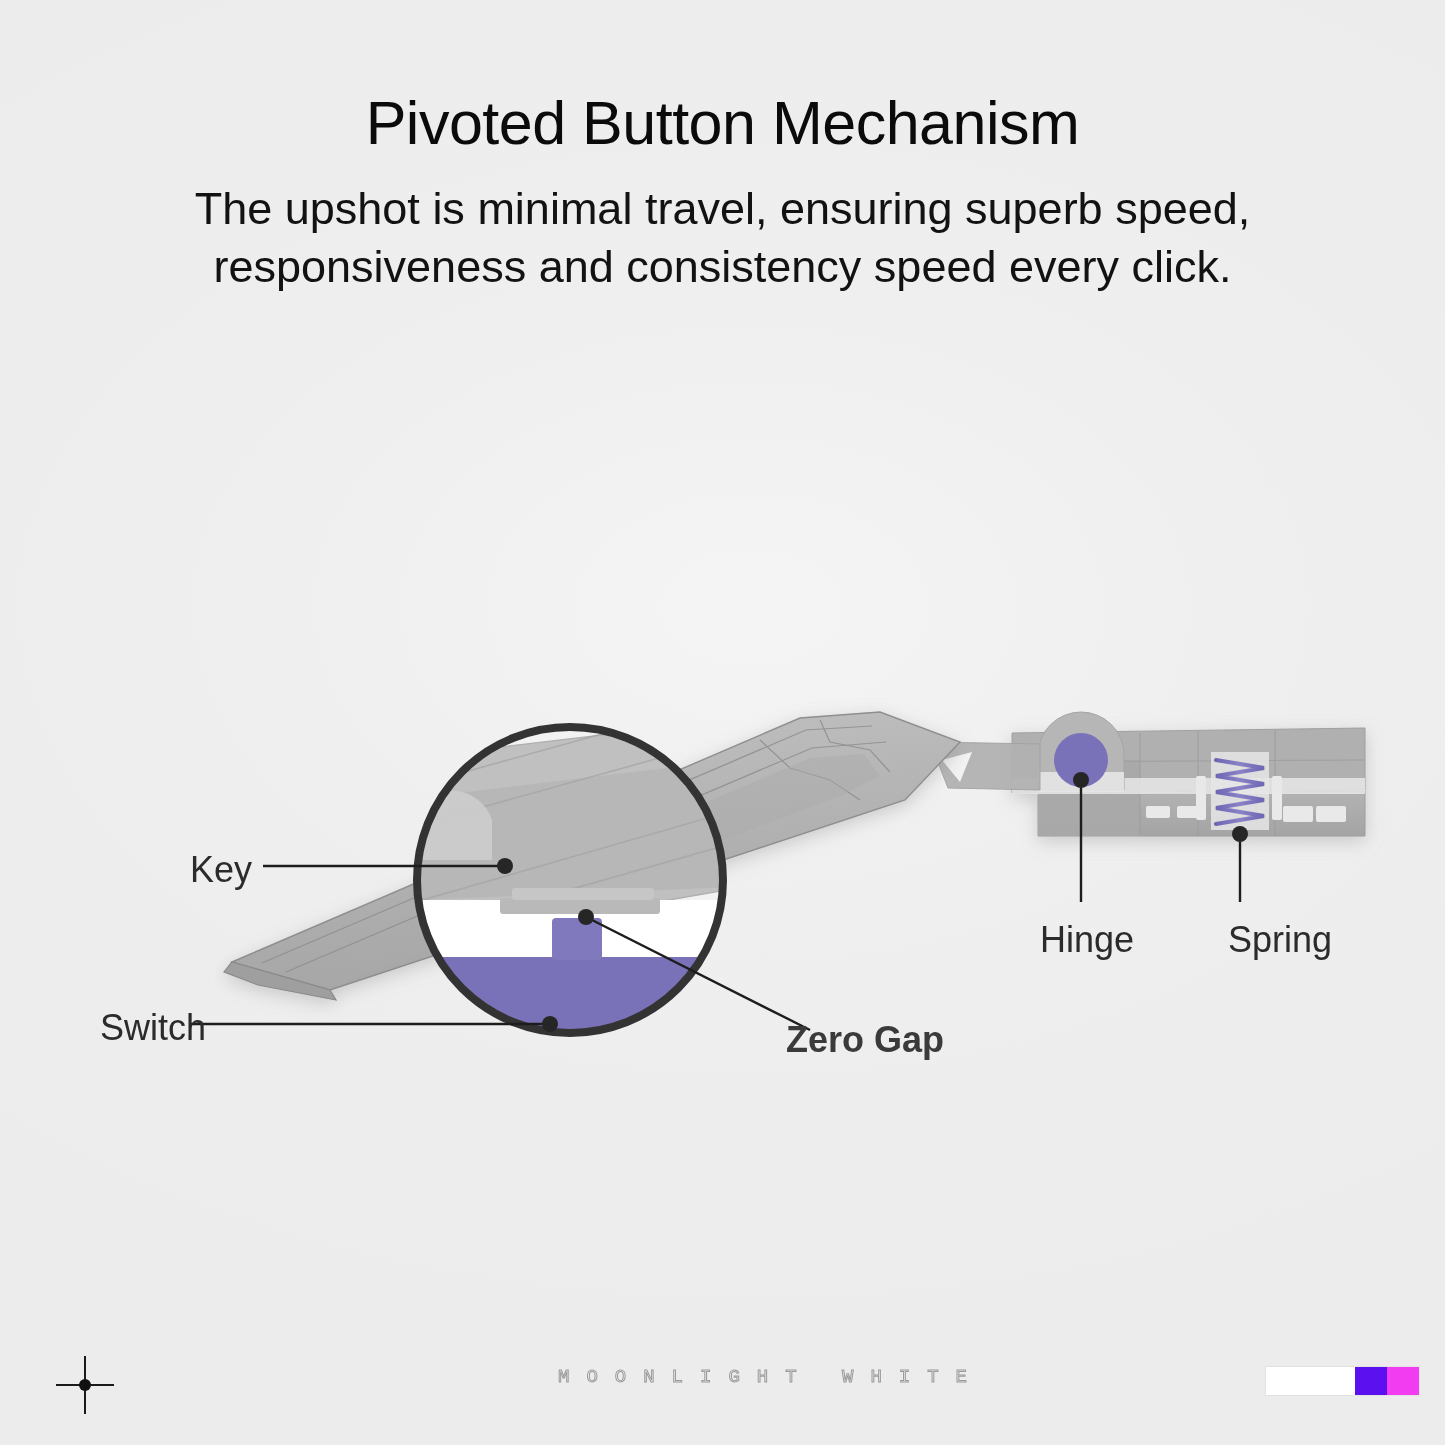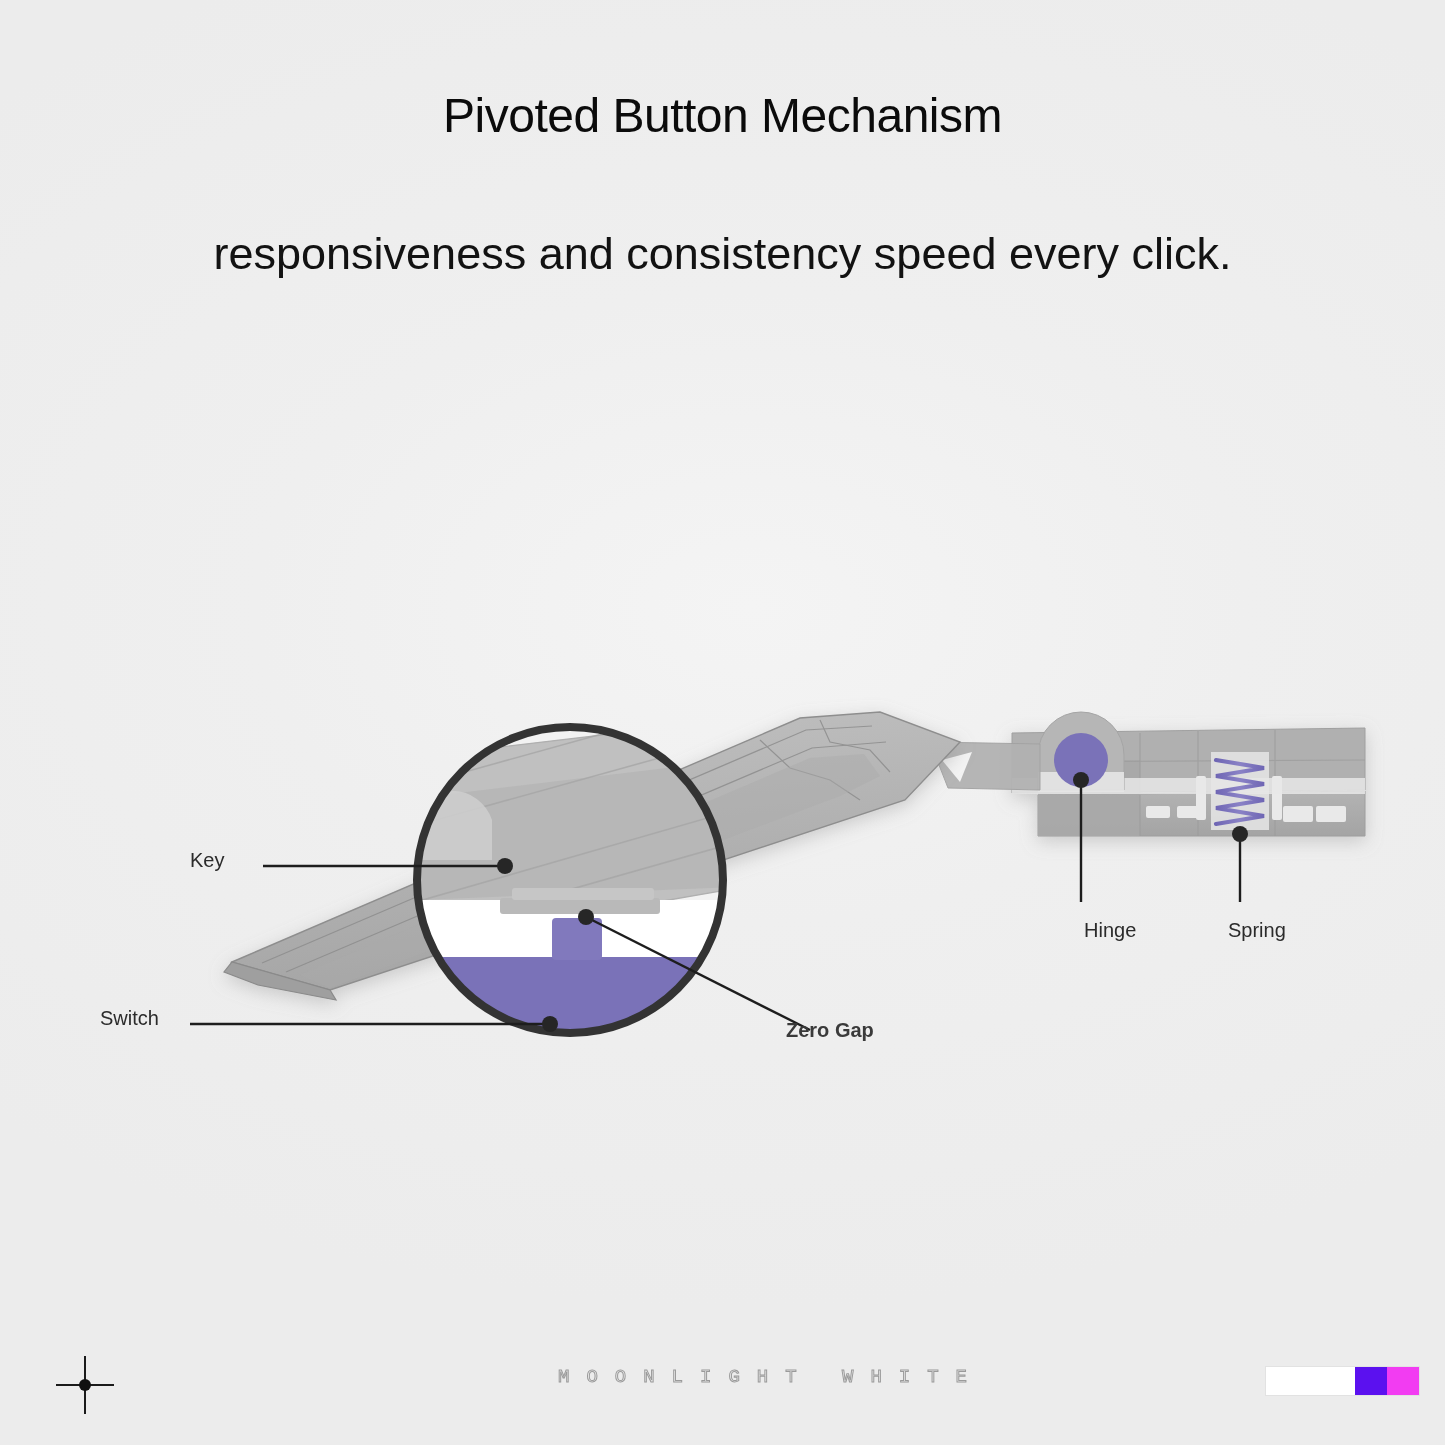--- a/index.html
+++ b/index.html
@@ -19,21 +19,21 @@
 
   
   .header {
     position: absolute;
     left: 0;
     top: 92px;
     width: 100%;
     text-align: center;
   }
   .title {
-    font-size: 48px;
+    font-size: 61px;
     font-weight: 400;
     color: #0b0b0b;
     letter-spacing: -0.5px;
     line-height: 1.02;
     margin: 0;
   }
   .subtitle {
     font-size: 45px;
     font-weight: 400;
     color: #121212;
@@ -47,32 +47,32 @@
     position: absolute;
     left: 0;
     top: 0;
     width: 1445px;
     height: 1445px;
   }
 
   
   .lbl {
     position: absolute;
-    font-size: 20px;
+    font-size: 36px;
     color: #2b2b2b;
     white-space: nowrap;
   }
   .lbl.bold {
     font-weight: 700;
     color: #3a3a3a;
   }
   #label-key      { left: 190px; top: 849px; }
   #label-switch   { left: 64px;  top: 1007px; margin-left: 36px; }
   #label-zerogap  { left: 786px; top: 1019px; }
-  #label-hinge    { left: 1040px; top: 919px; margin-left: 44px; }
+  #label-hinge    { left: 1040px; top: 919px; }
   #label-spring   { left: 1196px; top: 919px; margin-left: 32px; }
 
   
   .footer-crosshair {
     position: absolute;
     left: 52px;
     top: 1352px;
     width: 66px;
     height: 66px;
   }
@@ -107,21 +107,21 @@
   .sw-magenta { width: 21%; background: #f23cf2; }
 </style>
 </head>
 <body>
 
 <div id="page">
 
   <div class="header">
     <h1 class="title">Pivoted Button Mechanism</h1>
     <p class="subtitle">
-      <br>
+      <span>The upshot is minimal travel, ensuring superb speed,</span><br>
       <span>responsiveness and consistency speed every click.</span>
     </p>
   </div>
 
   <svg class="diagram" viewBox="0 0 1445 1445" xmlns="http://www.w3.org/2000/svg">
     <defs>
       <linearGradient id="gKeyTop" x1="0" y1="0" x2="0.25" y2="1">
         <stop offset="0" stop-color="#c2c2c2"></stop>
         <stop offset="1" stop-color="#a5a5a5"></stop>
       </linearGradient>

